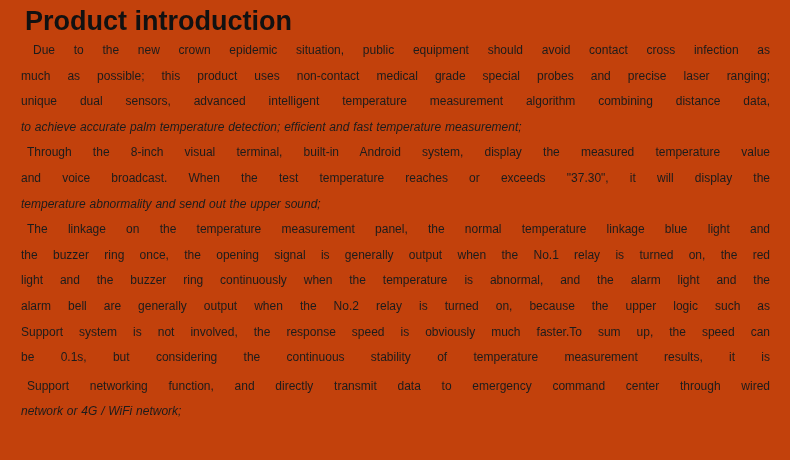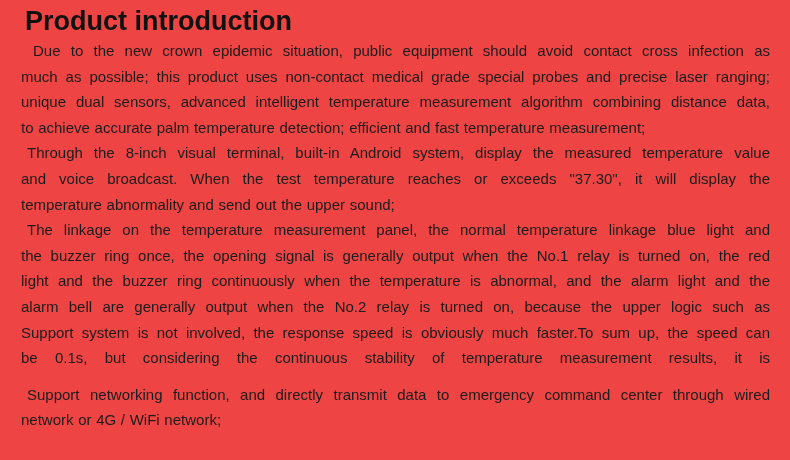--- a/index.html
+++ b/index.html
@@ -3,54 +3,55 @@
 <meta charset="utf-8">
 <style>
   html, body {
     margin: 0;
     padding: 0;
     background: #ffffff;
   }
   .page {
     width: 790px;
     height: 460px;
-    background: #ef4444;
+    background: #c2410c;
     color: #1c1c1c;
     font-family: "Liberation Sans", "DejaVu Sans", sans-serif;
     box-sizing: border-box;
     padding: 0 20px 0 21px;
     overflow: hidden;
   }
   h1.doc-title {
     margin: 0;
     padding: 4px 0 0 4px;
     font-size: 27px;
     line-height: 34px;
     font-weight: 700;
     color: #111111;
     letter-spacing: 0px;
   }
   .para {
     margin: 0;
   }
   .para.gap-before {
-    margin-top: 11px;
+    margin-top: 3px;
   }
   .line {
-    font-size: 15px;
+    font-size: 12px;
     line-height: 25.6px;
     word-spacing: 0.5px;
   }
   .line.just {
     text-align: justify;
     text-align-last: justify;
   }
   .line.last {
     text-align: right;
     text-align-last: left;
+    font-style: italic;
   }
   .line.first-lg {
     text-indent: 12px;
   }
   .line.first-sm {
     text-indent: 6px;
   }
 </style>
 </head>
 <body>

